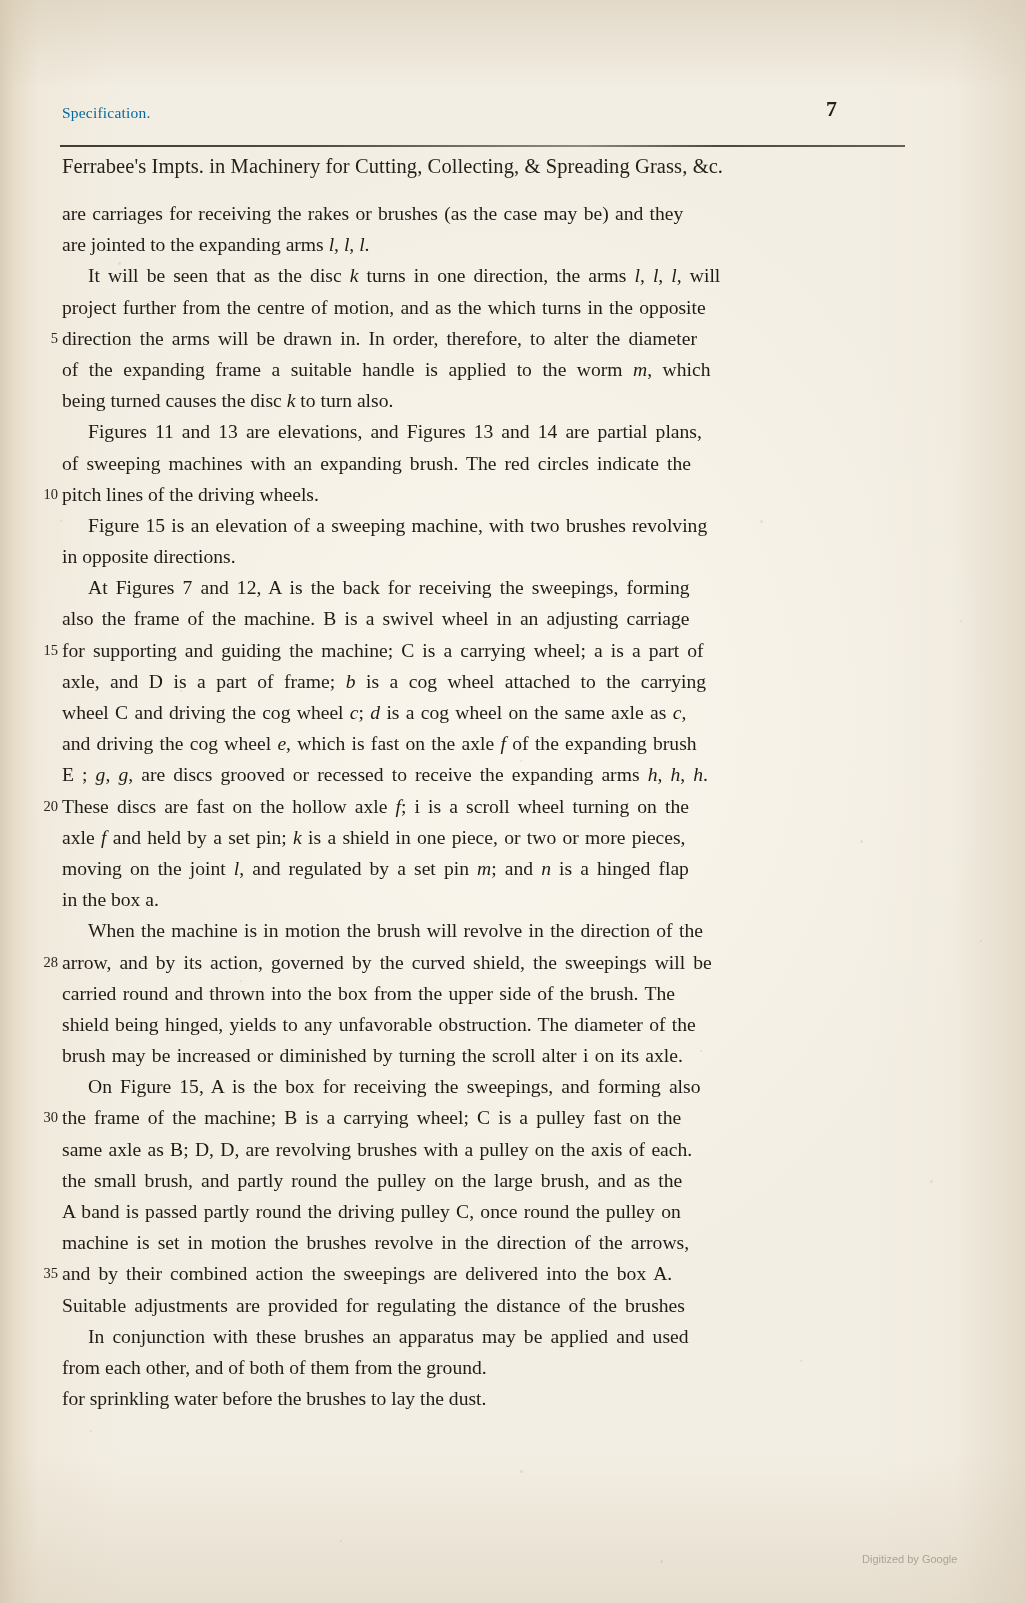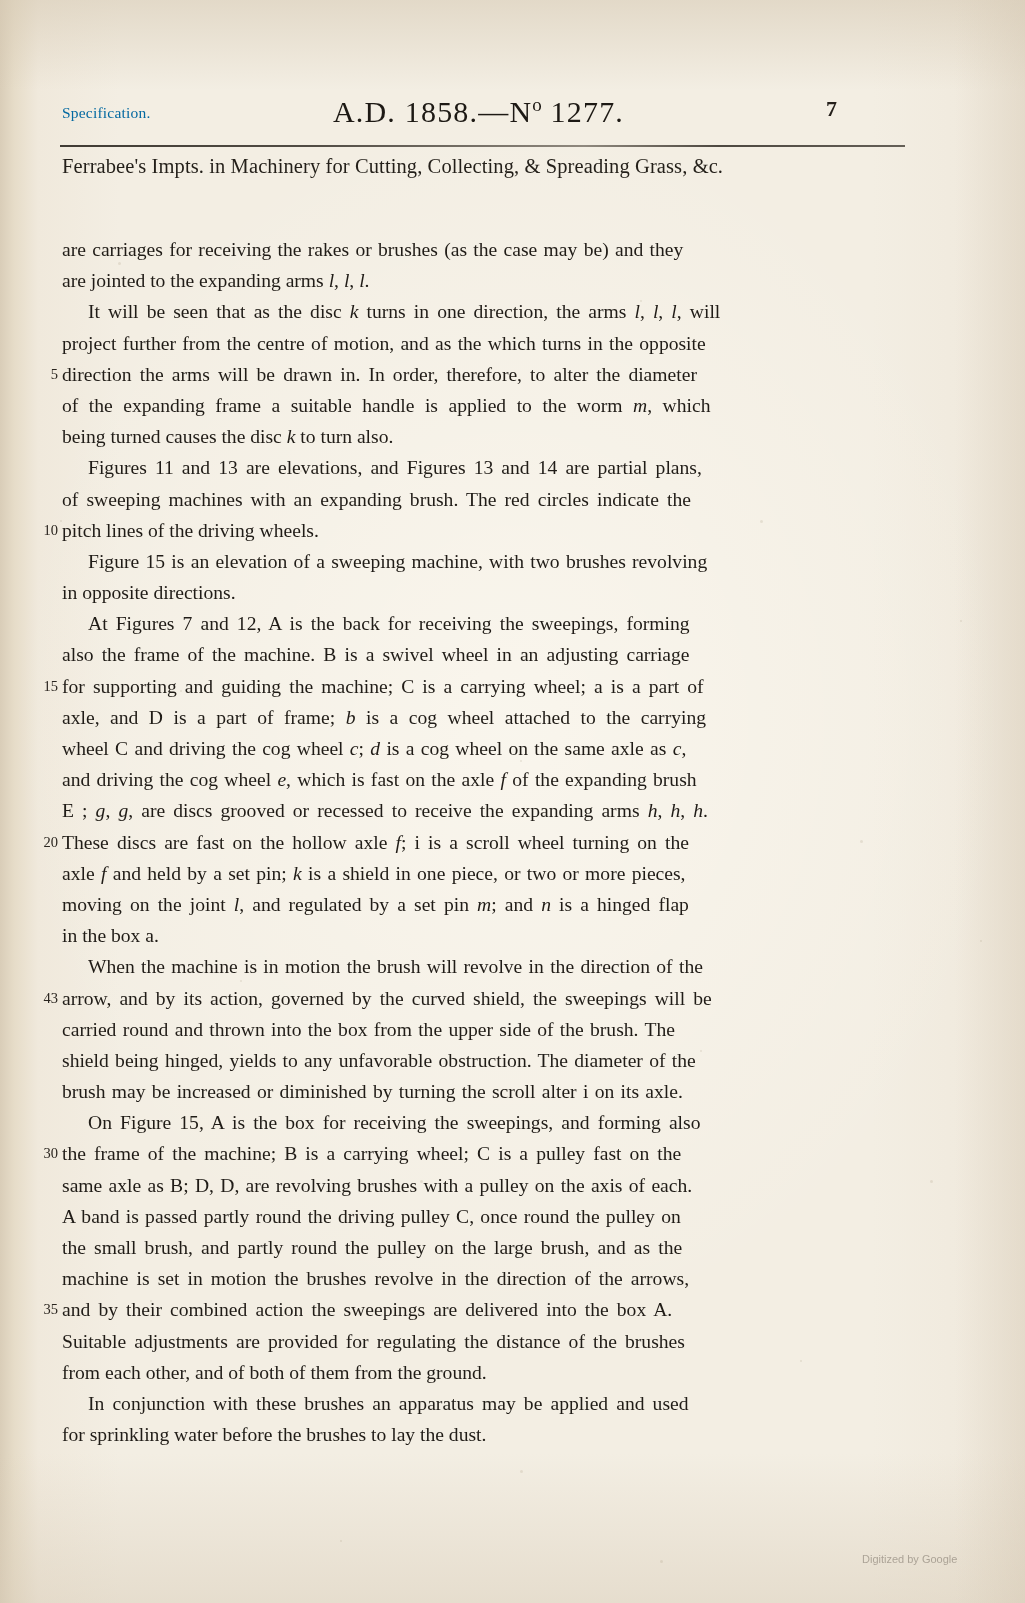--- a/index.html
+++ b/index.html
@@ -124,21 +124,20 @@
     color: #231f19;
     white-space: nowrap;
   }
 
   
   .body {
     position: absolute;
     left: 62px;
     top: 198px;
     width: 778px;
-    margin-top: 36px;
   }
   .ln {
     position: relative;
     height: 31.2px;
     font-size: 19.6px;
     line-height: 31.2px;
     color: #201c17;
     white-space: nowrap;
   }
   .ln .txt {
@@ -181,21 +180,20 @@
 
 <div class="paper"></div>
 <div class="paper-top"></div>
 <div class="paper-bottom"></div>
 <div class="paper-right"></div>
 
 <div class="page">
 
   <div class="header">
     <div class="hdr-spec">Specification.</div>
-    <div class="hdr-title"><span>A.D. 1858.—N</span><span class="sup">o</span><span> 1277.</span></div>
   </div>
   <div class="hdr-pageno">7</div>
 
   <div class="rule"></div>
 
   <div class="runhead">Ferrabee's Impts. in Machinery for Cutting, Collecting, &amp; Spreading Grass, &amp;c.</div>
 
   <div class="body" id="body-text">
       <div class="ln j1"><span class="txt">are carriages for receiving the rakes or brushes (as the case may be) and they</span></div>
       <div class="ln"><span class="txt">are jointed to the expanding arms <i class="lit">l</i>, <i class="lit">l</i>, <i class="lit">l</i>.</span></div>
@@ -214,34 +212,34 @@
       <div class="ln j2"><span class="lnum">15</span><span class="txt">for supporting and guiding the machine; C is a carrying wheel; a is a part of</span></div>
       <div class="ln j3"><span class="txt">axle, and D is a part of frame; <i class="lit">b</i> is a cog wheel attached to the carrying</span></div>
       <div class="ln j1"><span class="txt">wheel C and driving the cog wheel <i class="lit">c</i>; <i class="lit">d</i> is a cog wheel on the same axle as <i class="lit">c</i>,</span></div>
       <div class="ln j1"><span class="txt">and driving the cog wheel <i class="lit">e</i>, which is fast on the axle <i class="lit">f</i> of the expanding brush</span></div>
       <div class="ln j2"><span class="txt">E ; <i class="lit">g</i>, <i class="lit">g</i>, are discs grooved or recessed to receive the expanding arms <i class="lit">h</i>, <i class="lit">h</i>, <i class="lit">h</i>.</span></div>
       <div class="ln j2"><span class="lnum">20</span><span class="txt">These discs are fast on the hollow axle <i class="lit">f</i>; i is a scroll wheel turning on the</span></div>
       <div class="ln j1"><span class="txt">axle <i class="lit">f</i> and held by a set pin; <i class="lit">k</i> is a shield in one piece, or two or more pieces,</span></div>
       <div class="ln j2"><span class="txt">moving on the joint <i class="lit">l</i>, and regulated by a set pin <i class="lit">m</i>; and <i class="lit">n</i> is a hinged flap</span></div>
       <div class="ln"><span class="txt">in the box a.</span></div>
       <div class="ln indent j1"><span class="txt">When the machine is in motion the brush will revolve in the direction of the</span></div>
-      <div class="ln j2"><span class="lnum">43</span><span class="txt">arrow, and by its action, governed by the curved shield, the sweepings will be</span></div>
+      <div class="ln j2"><span class="lnum">28</span><span class="txt">arrow, and by its action, governed by the curved shield, the sweepings will be</span></div>
       <div class="ln j1"><span class="txt">carried round and thrown into the box from the upper side of the brush.  The</span></div>
       <div class="ln j1"><span class="txt">shield being hinged, yields to any unfavorable obstruction.  The diameter of the</span></div>
       <div class="ln j1"><span class="txt">brush may be increased or diminished by turning the scroll alter i on its axle.</span></div>
       <div class="ln indent j2"><span class="txt">On Figure 15, A is the box for receiving the sweepings, and forming also</span></div>
       <div class="ln j2"><span class="lnum">30</span><span class="txt">the frame of the machine; B is a carrying wheel; C is a pulley fast on the</span></div>
       <div class="ln j1"><span class="txt">same axle as B; D, D, are revolving brushes with a pulley on the axis of each.</span></div>
+      <div class="ln j2"><span class="txt">the small brush, and partly round the pulley on the large brush, and as the</span></div>
       <div class="ln j1"><span class="txt">A band is passed partly round the driving pulley C, once round the pulley on</span></div>
-      <div class="ln j2"><span class="txt">the small brush, and partly round the pulley on the large brush, and as the</span></div>
       <div class="ln j2"><span class="txt">machine is set in motion the brushes revolve in the direction of the arrows,</span></div>
       <div class="ln j2"><span class="lnum">35</span><span class="txt">and by their combined action the sweepings are delivered into the box A.</span></div>
       <div class="ln j2"><span class="txt">Suitable adjustments are provided for regulating the distance of the brushes</span></div>
+      <div class="ln indent j2"><span class="txt">In conjunction with these brushes an apparatus may be applied and used</span></div>
       <div class="ln"><span class="txt">from each other, and of both of them from the ground.</span></div>
-      <div class="ln indent j2"><span class="txt">In conjunction with these brushes an apparatus may be applied and used</span></div>
       <div class="ln"><span class="txt">for sprinkling water before the brushes to lay the dust.</span></div>
     </div>
 
   <div class="watermark">Digitized by Google</div>
 
 </div>
 
 <div class="speck" style="left: 118px; top: 262px; width: 3px; height: 3px;"></div>
 <div class="speck" style="left: 640px; top: 300px; width: 2px; height: 2px;"></div>
 <div class="speck" style="left: 300px; top: 470px; width: 2px; height: 2px;"></div>

